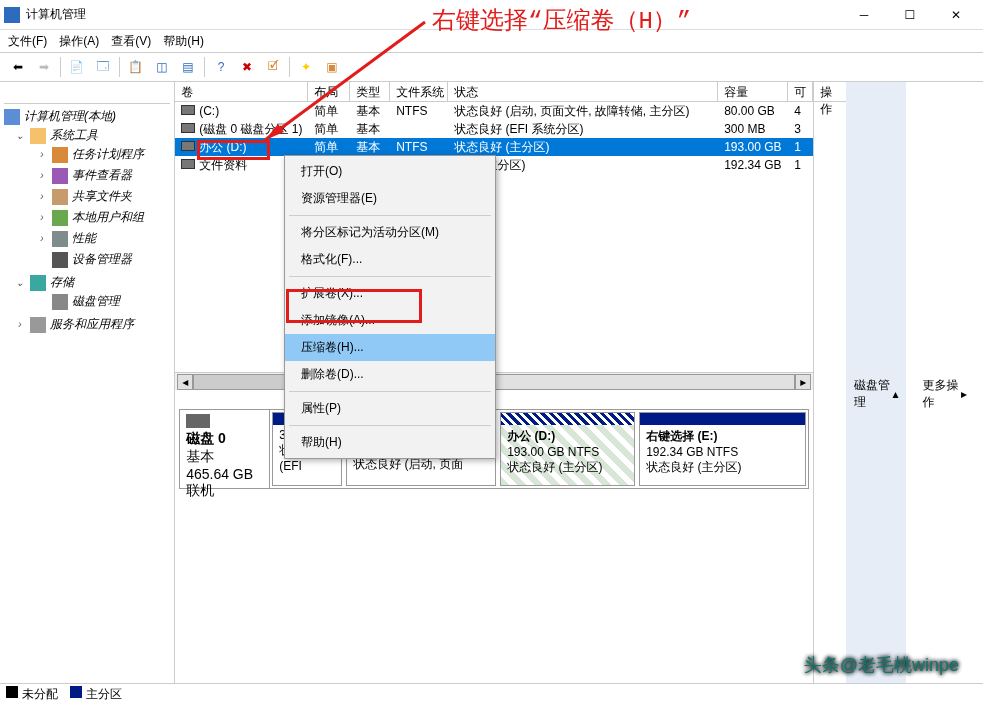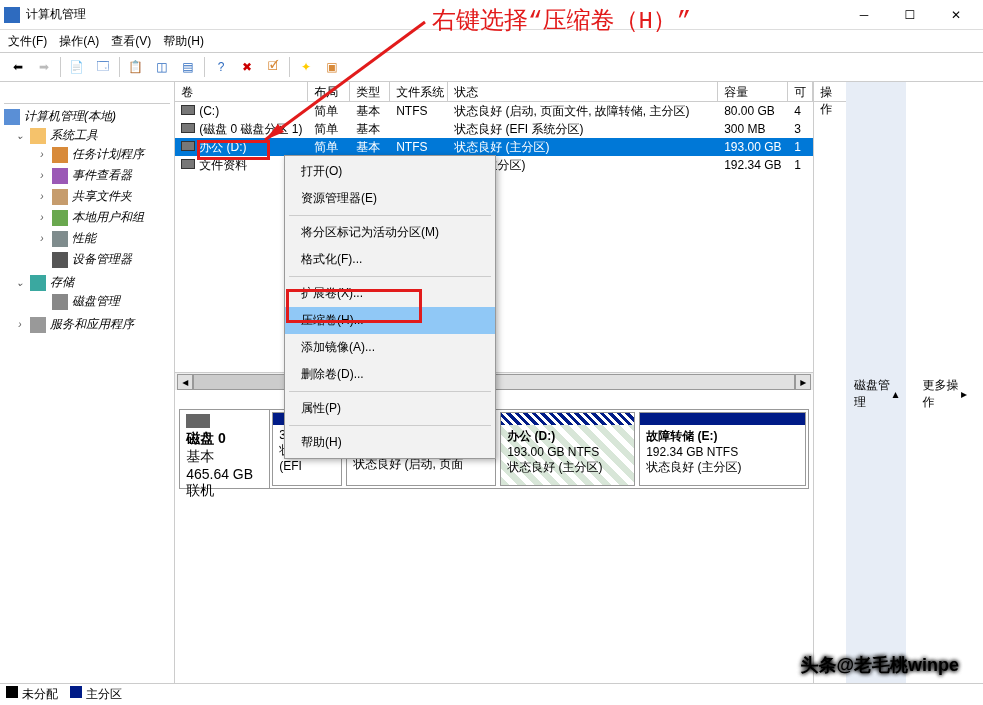--- a/index.html
+++ b/index.html
@@ -55,21 +55,21 @@
   .actions .hdr{height:20px;border-bottom:1px solid #ccc;padding:2px 6px;font-size:12px;}
   .actions .sec{background:#e7edf6;padding:4px 8px;display:flex;justify-content:space-between;align-items:center;}
   .actions .item{padding:4px 16px;display:flex;justify-content:space-between;align-items:center;}
   .context { position:absolute; left:284px; top:155px; width:212px; background:#f2f2f2; border:1px solid #999; box-shadow:2px 2px 6px rgba(0,0,0,0.3); padding:2px 0; z-index:20; }
   .context .citem{padding:5px 16px;font-size:12px;color:#000;cursor:default;}
   .context .citem.disabled{color:#000000;}
   .context .citem.sel{background:#90c8f6;}
   .context .csep{height:1px;background:#ccc;margin:3px 4px;}
   .redbox{position:absolute;border:3px solid #e21b1b;z-index:30;pointer-events:none;}
   .annot{position:absolute;color:#e21b1b;font-size:24px;z-index:30;font-weight:400;}
-  .watermark{position:absolute;right:24px;bottom:28px;color:#000000;font-size:18px;text-shadow:0 0 4px #000,0 0 4px #000;z-index:40;font-weight:bold;}
+  .watermark{position:absolute;right:24px;bottom:28px;color:#0f766e;font-size:18px;text-shadow:0 0 4px #000,0 0 4px #000;z-index:40;}
 </style>
 </head>
 <body>
 
 <div class="titlebar">
   <span class="icon"></span>
   <span class="title">计算机管理</span>
   <div class="winbtns">
     <div class="winbtn">─</div>
     <div class="winbtn">☐</div>
@@ -271,21 +271,21 @@
           <span>状态良好 (启动, 页面</span>
         </div>
         <div class="part hatch" style="width:135px;">
           <div class="topbar blue"></div>
           <b>办公  (D:)</b>
           <span>193.00 GB NTFS</span>
           <span>状态良好 (主分区)</span>
         </div>
         <div class="part" style="width:135px;flex:1;">
           <div class="topbar blue"></div>
-          <b>故障转储  (E:)</b>
+          <b>右键选择  (E:)</b>
           <span>192.34 GB NTFS</span>
           <span>状态良好 (主分区)</span>
         </div>
       </div>
     </div>
     <div class="bottomarea"></div>
     <div class="legend">
       <span><span class="sw black"></span><span>未分配</span></span>
       <span><span class="sw blue"></span><span>主分区</span></span>
     </div>
@@ -305,22 +305,22 @@
 </div>
 
 <div class="context">
   <div class="citem">打开(O)</div>
   <div class="citem">资源管理器(E)</div>
   <div class="csep"></div>
   <div class="citem disabled">将分区标记为活动分区(M)</div>
   <div class="citem">格式化(F)...</div>
   <div class="csep"></div>
   <div class="citem disabled">扩展卷(X)...</div>
+  <div class="citem disabled">添加镜像(A)...</div>
   <div class="citem sel">压缩卷(H)...</div>
-  <div class="citem disabled">添加镜像(A)...</div>
   <div class="citem">删除卷(D)...</div>
   <div class="csep"></div>
   <div class="citem">属性(P)</div>
   <div class="csep"></div>
   <div class="citem">帮助(H)</div>
 </div>
 
 <div class="annot" style="left:432px;top:4px;font-family:Liberation Mono, monospace;">右键选择“压缩卷（H）”</div>
 <div class="redbox" style="left:197px;top:140px;width:73px;height:20px;"></div>
 <div class="redbox" style="left:286px;top:289px;width:136px;height:34px;"></div>

